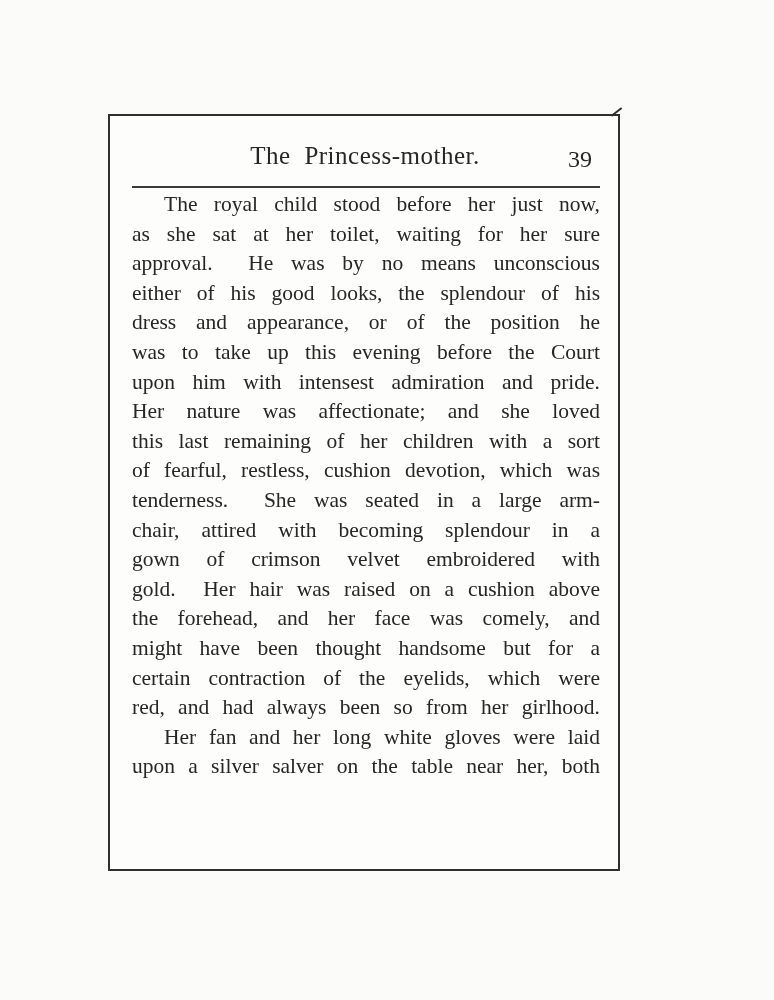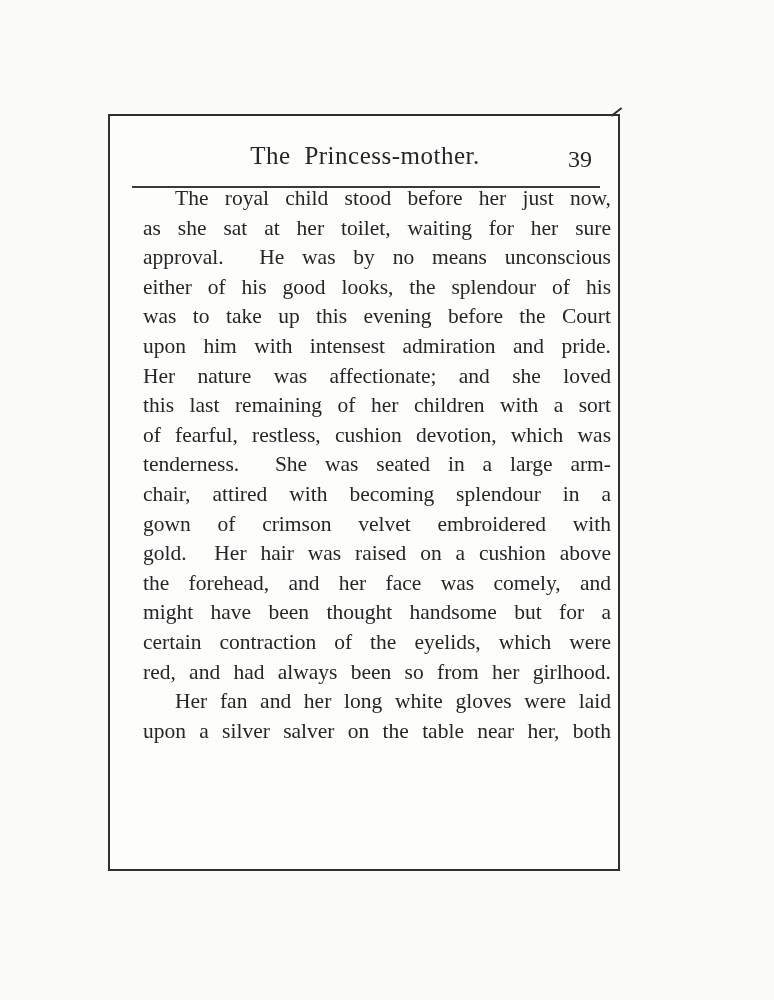--- a/index.html
+++ b/index.html
@@ -55,23 +55,22 @@
     margin-left: 31px;
   }
   .header-rule {
     position: absolute;
     left: 22px; top: 70px;
     width: 468px; height: 2px;
     background: #3a3a3a;
   }
   .page-body {
     position: absolute;
-    left: 22px; top: 68px;
+    left: 22px; top: 74px;
     width: 468px;
-    margin-left: 11px;
   }
   .line {
     font-size: 21.5px;
     line-height: 29.6px;
     color: var(--ink);
     text-align: justify;
     text-align-last: justify;
   }
   .line.indent { text-indent: 32px; }
 </style>
@@ -87,20 +86,21 @@
       <div class="page-number">39</div>
     </div>
 
     <div class="header-rule"></div>
 
     <div class="page-body">
         <div class="line indent">The royal child stood before her just now,</div>
         <div class="line">as she sat at her toilet, waiting for her sure</div>
         <div class="line">approval.&nbsp; He was by no means unconscious</div>
         <div class="line">either of his good looks, the splendour of his</div>
+        <div class="line">dress and appearance, or of the position he</div>
         <div class="line">was to take up this evening before the Court</div>
         <div class="line">upon him with intensest admiration and pride.</div>
         <div class="line">Her nature was affectionate; and she loved</div>
         <div class="line">this last remaining of her children with a sort</div>
         <div class="line">of fearful, restless, cushion devotion, which was</div>
         <div class="line">tenderness.&nbsp; She was seated in a large arm-</div>
         <div class="line">chair, attired with becoming splendour in a</div>
         <div class="line">gown of crimson velvet embroidered with</div>
         <div class="line">gold.&nbsp; Her hair was raised on a cushion above</div>
         <div class="line">the forehead, and her face was comely, and</div>

